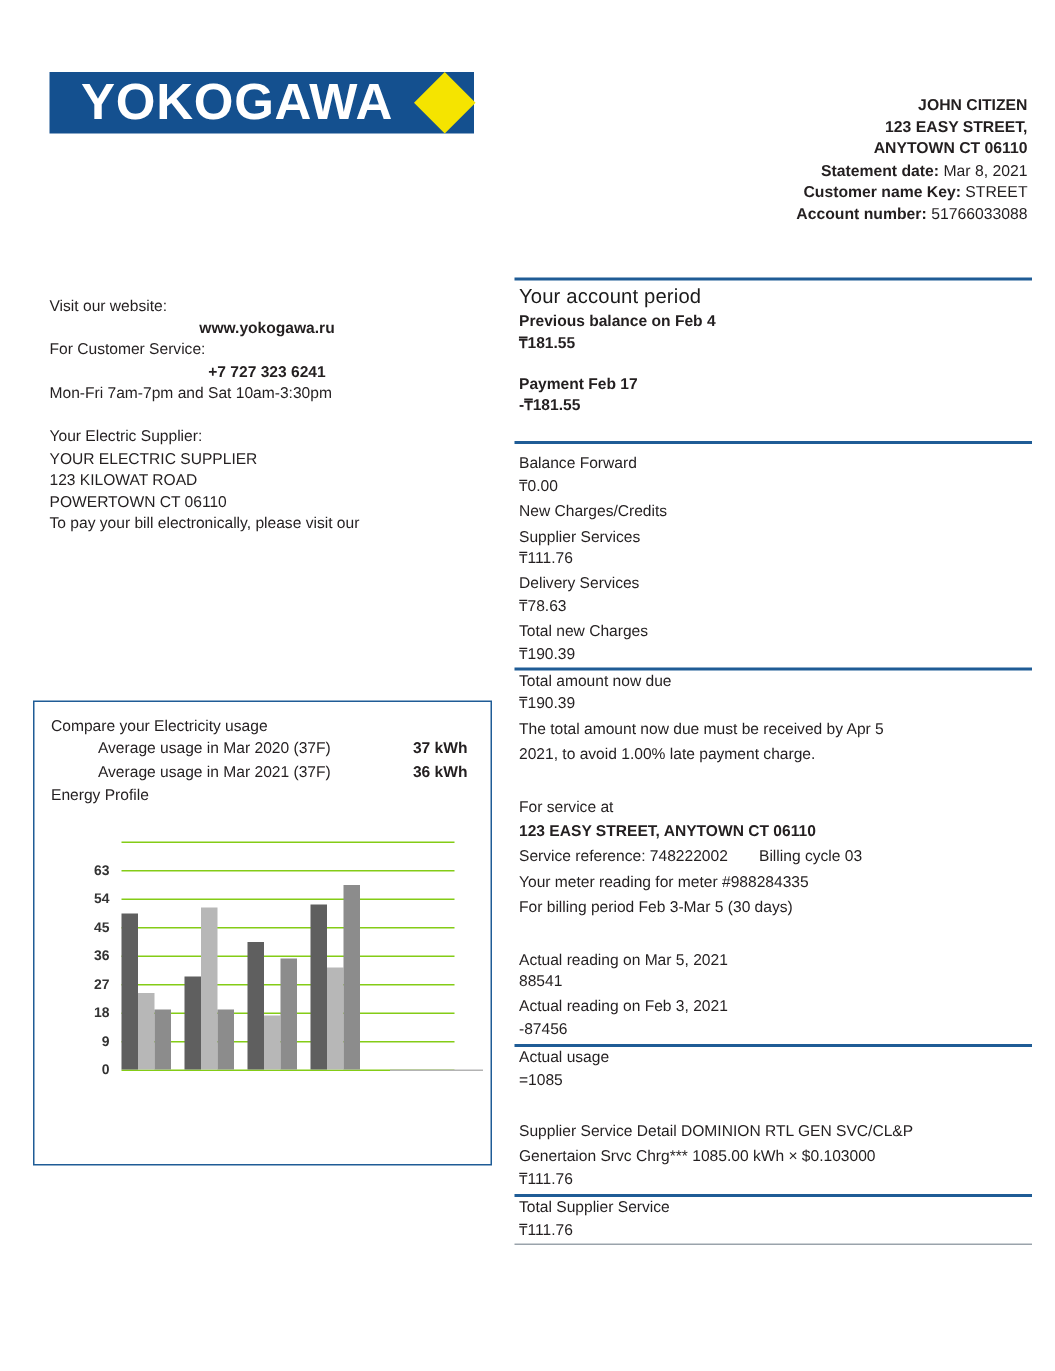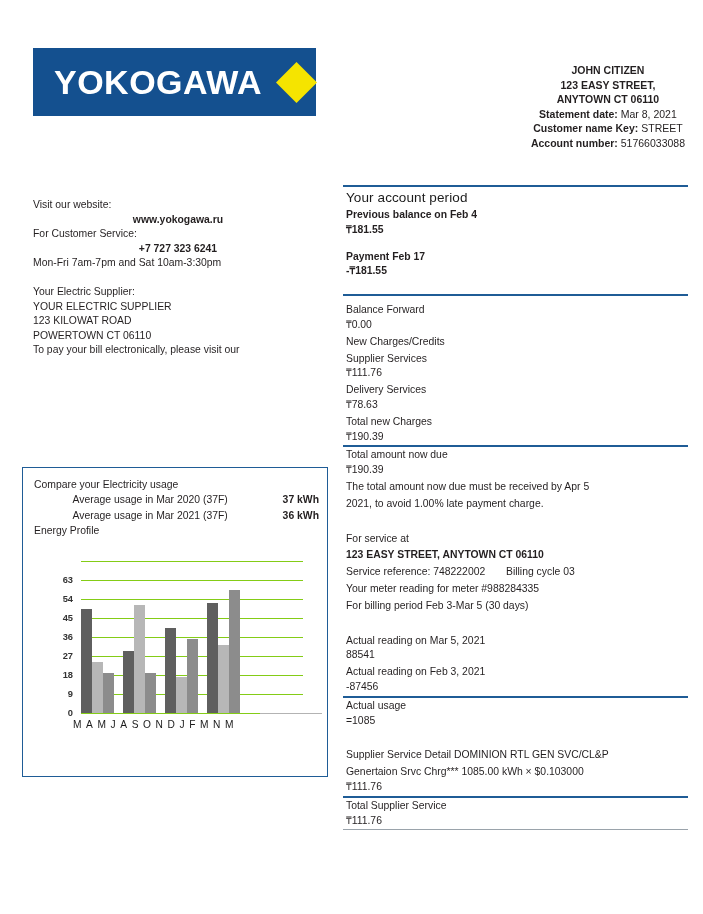--- a/index.html
+++ b/index.html
@@ -20,21 +20,21 @@
     width: 703px;
     height: 914px;
   }
 
   
   .logo-box {
     position: absolute;
     left: 33px;
     top: 48px;
     width: 283px;
-    height: 68px;
+    height: 41px;
     background: #14508f;
     display: flex;
     align-items: center;
     justify-content: flex-start;
   }
   .logo-text {
     color: #ffffff;
     font-size: 34px;
     font-weight: bold;
     letter-spacing: 0.5px;
@@ -46,21 +46,21 @@
     height: 29px;
     background: #f5e400;
     transform: rotate(45deg);
     margin-left: 20px;
   }
 
   .cust-block {
     position: absolute;
     right: 18px;
     top: 63px;
-    text-align: center;
+    text-align: right;
     font-size: 10.5px;
     line-height: 14.6px;
   }
   .cust-block .b { font-weight: bold; }
   .cust-block .row { white-space: nowrap; }
   .cust-block .lbl { font-weight: bold; }
   .cust-block .val { font-weight: normal; }
 
   
   .left-col {
@@ -135,21 +135,21 @@
     box-sizing: border-box;
   }
   .chart-head {
     padding: 9px 0 0 11px;
     font-size: 10.4px;
     line-height: 15.4px;
     width: 285px;
   }
   .chart-head .hrow {
     display: flex;
-    justify-content: flex-end;
+    justify-content: center;
     margin-left: 24px;
   }
   .chart-head .hlabel { width: 210px; }
   .chart-head .hval { font-weight: bold; }
 
   .plot-wrap {
     position: relative;
     margin: 14px 0 0 0;
     width: 306px;
     height: 190px;
@@ -399,18 +399,17 @@
             <div class="bar-gap"></div>
             <div class="bar dark" style="height: 84.4444px; background: rgb(95, 95, 95);"></div>
             <div class="bar light" style="height: 35.8889px; background: rgb(183, 183, 183);"></div>
             <div class="bar mid" style="height: 73.8889px; background: rgb(140, 140, 140);"></div>
             <div class="bar-gap"></div>
             <div class="bar dark" style="height: 109.778px; background: rgb(95, 95, 95);"></div>
             <div class="bar light" style="height: 67.5556px; background: rgb(183, 183, 183);"></div>
             <div class="bar mid" style="height: 122.444px; background: rgb(140, 140, 140);"></div>
           </div>
       </div>
-      <div class="axis-labels">MAMJASONDJFMNM</div>
       <div class="baseline-stub"></div>
     </div>
   </div>
 
 </div>
 
 </body></html>

